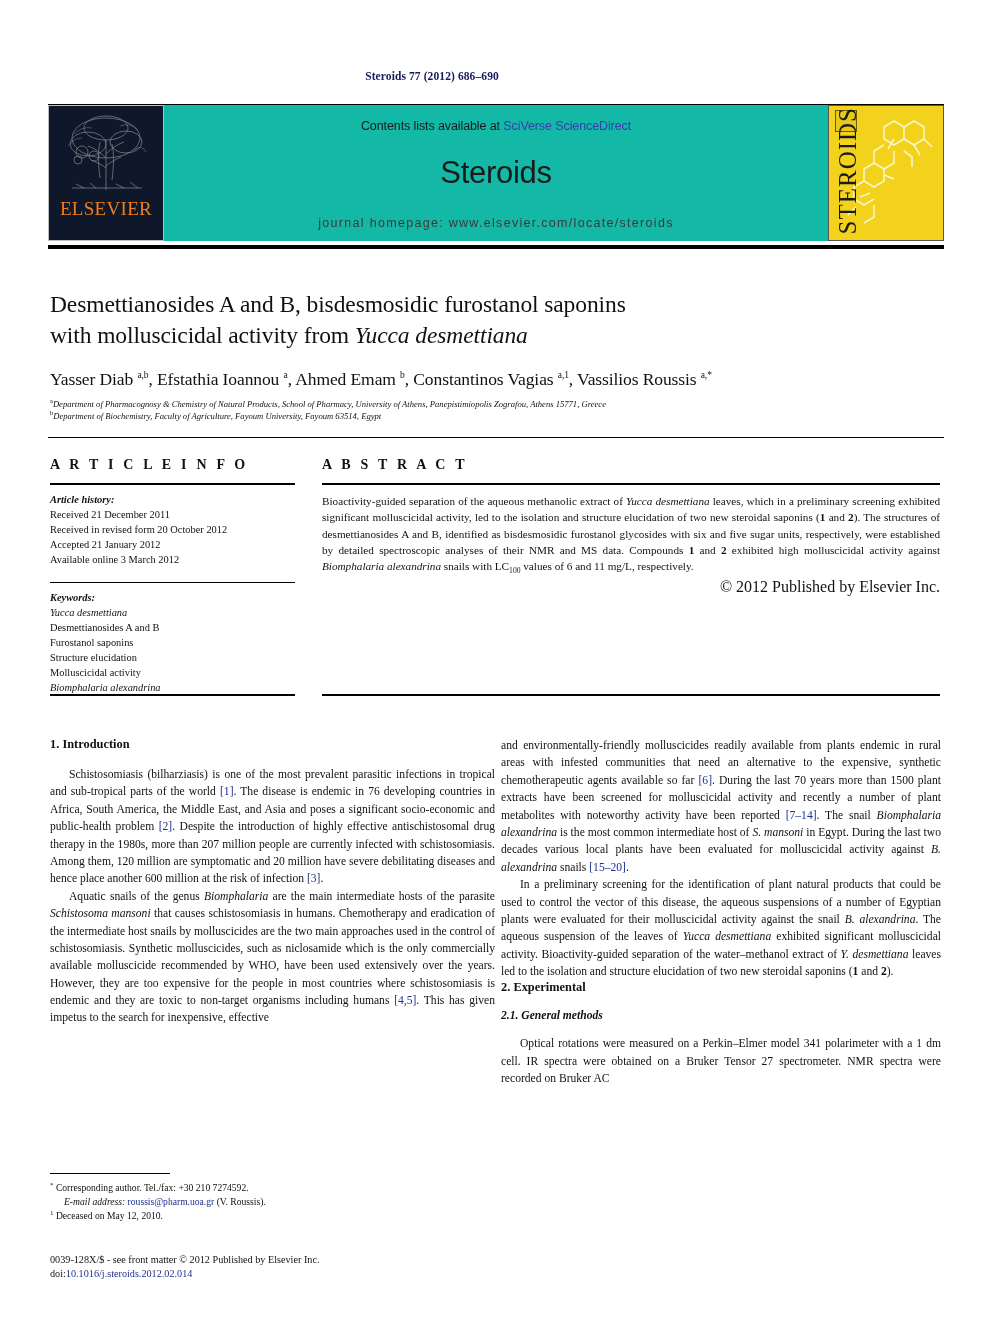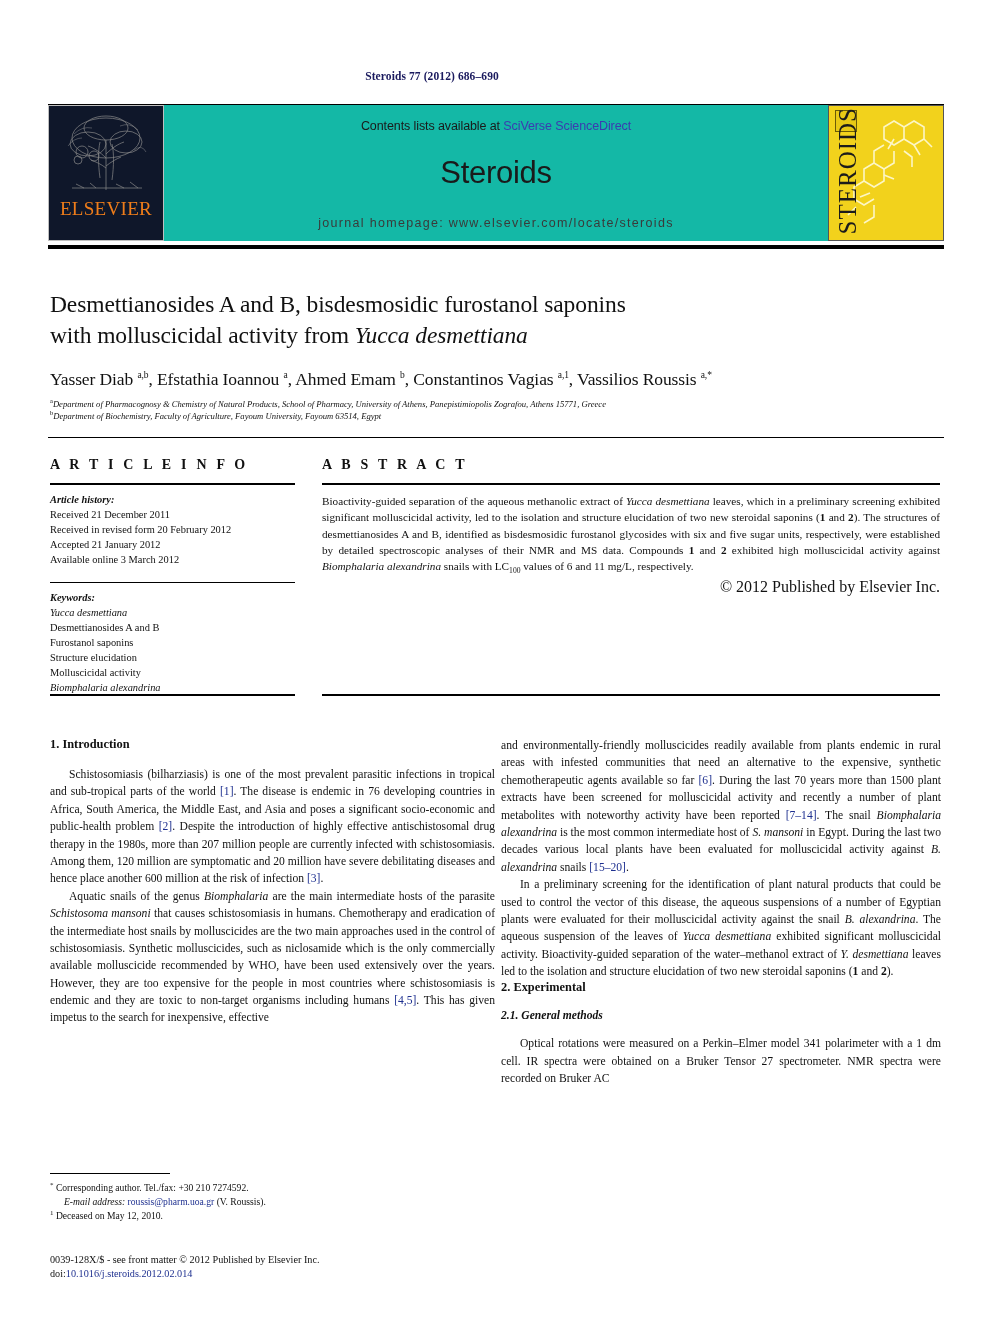--- a/index.html
+++ b/index.html
@@ -452,21 +452,21 @@
   </div>
 
   <div class="rule-info-top"></div>
 
   <div class="info-col">
     <div class="sec-head">A R T I C L E   I N F O</div>
     <div class="hr-thin"></div>
     <div class="info-body">
       <div class="lbl">Article history:</div>
       <div>Received 21 December 2011</div>
-      <div>Received in revised form 20 February 2012</div>
+      <div>Received in revised form 20 October 2012</div>
       <div>Accepted 21 January 2012</div>
       <div>Available online 3 March 2012</div>
     </div>
     <div class="hr-kw"></div>
     <div class="info-body kw-block">
       <div class="lbl">Keywords:</div>
       <div class="it">Yucca desmettiana</div>
       <div>Desmettianosides A and B</div>
       <div>Furostanol saponins</div>
       <div>Structure elucidation</div>

